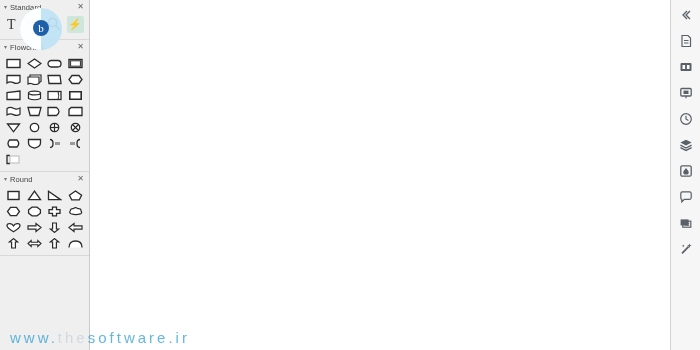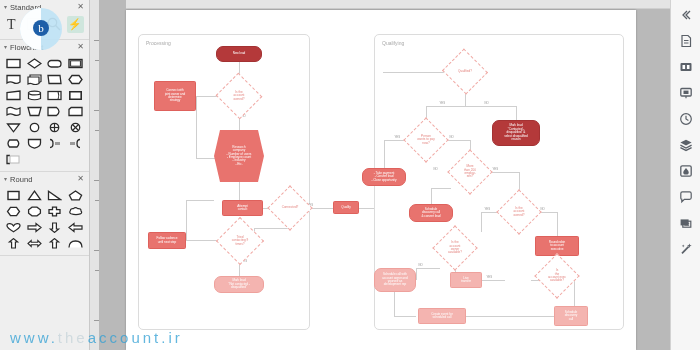--- a/index.html
+++ b/index.html
@@ -4,21 +4,21 @@
 <style>
   * { box-sizing: border-box; margin:0; padding:0; }
   html,body { width:700px; height:350px; overflow:hidden; }
   body {
     font-family: "Liberation Sans", sans-serif;
     background:#ffffff;
     font-size:10px;
     color:#333;
     position:relative;
   }
-  #app { width:700px; height:350px; display:flex; position:relative; }
+  #app { width:700px; height:350px; display:flex; position:relative;flex-direction:column; }
 
   
   .left-panel {
     width:90px; height:350px; background:#efefef;
     border-right:1px solid #c9c9c9;
     display:flex; flex-direction:column;
     position:relative; overflow:hidden;
   }
   .panel-section { border-bottom:1px solid #d8d8d8; }
   .panel-header {
@@ -725,16 +725,16 @@
     <svg width="46" height="46" viewBox="0 0 46 46">
       <circle cx="23" cy="23" r="21" fill="#bfe3f5" opacity="0.92"></circle>
       <path d="M23 2 A21 21 0 0 0 23 44 Z" fill="#ffffff" opacity="0.95"></path>
       <circle cx="23" cy="22" r="8" fill="#1e5fa8"></circle>
       <text x="23" y="26" text-anchor="middle" font-family="Liberation Serif, serif" font-size="11" fill="#ffffff">b</text>
       <path d="M27 19 q5 4 0 8" fill="none" stroke="#1e5fa8" stroke-width="1.5"></path>
     </svg>
   </div>
 
   <div class="watermark">
-    <span>www.</span><span class="dim">the</span><span>account.ir</span>
+    <span>www.</span><span class="dim">the</span><span>software.ir</span>
   </div>
 
 </div>
 
 </body></html>

